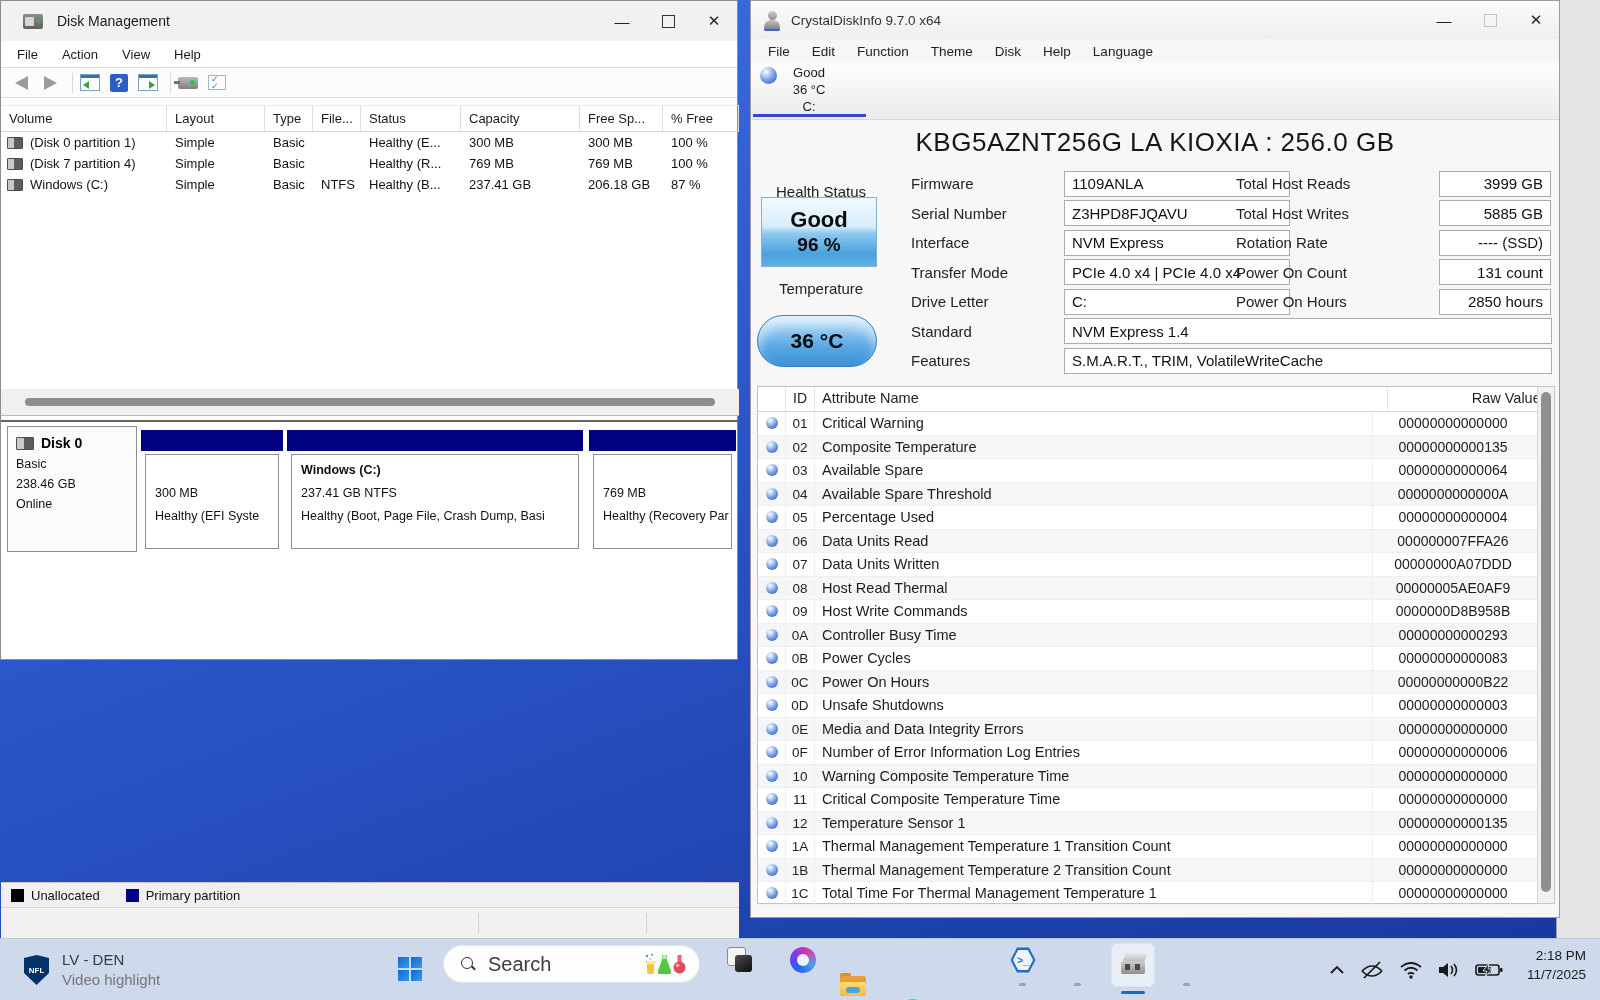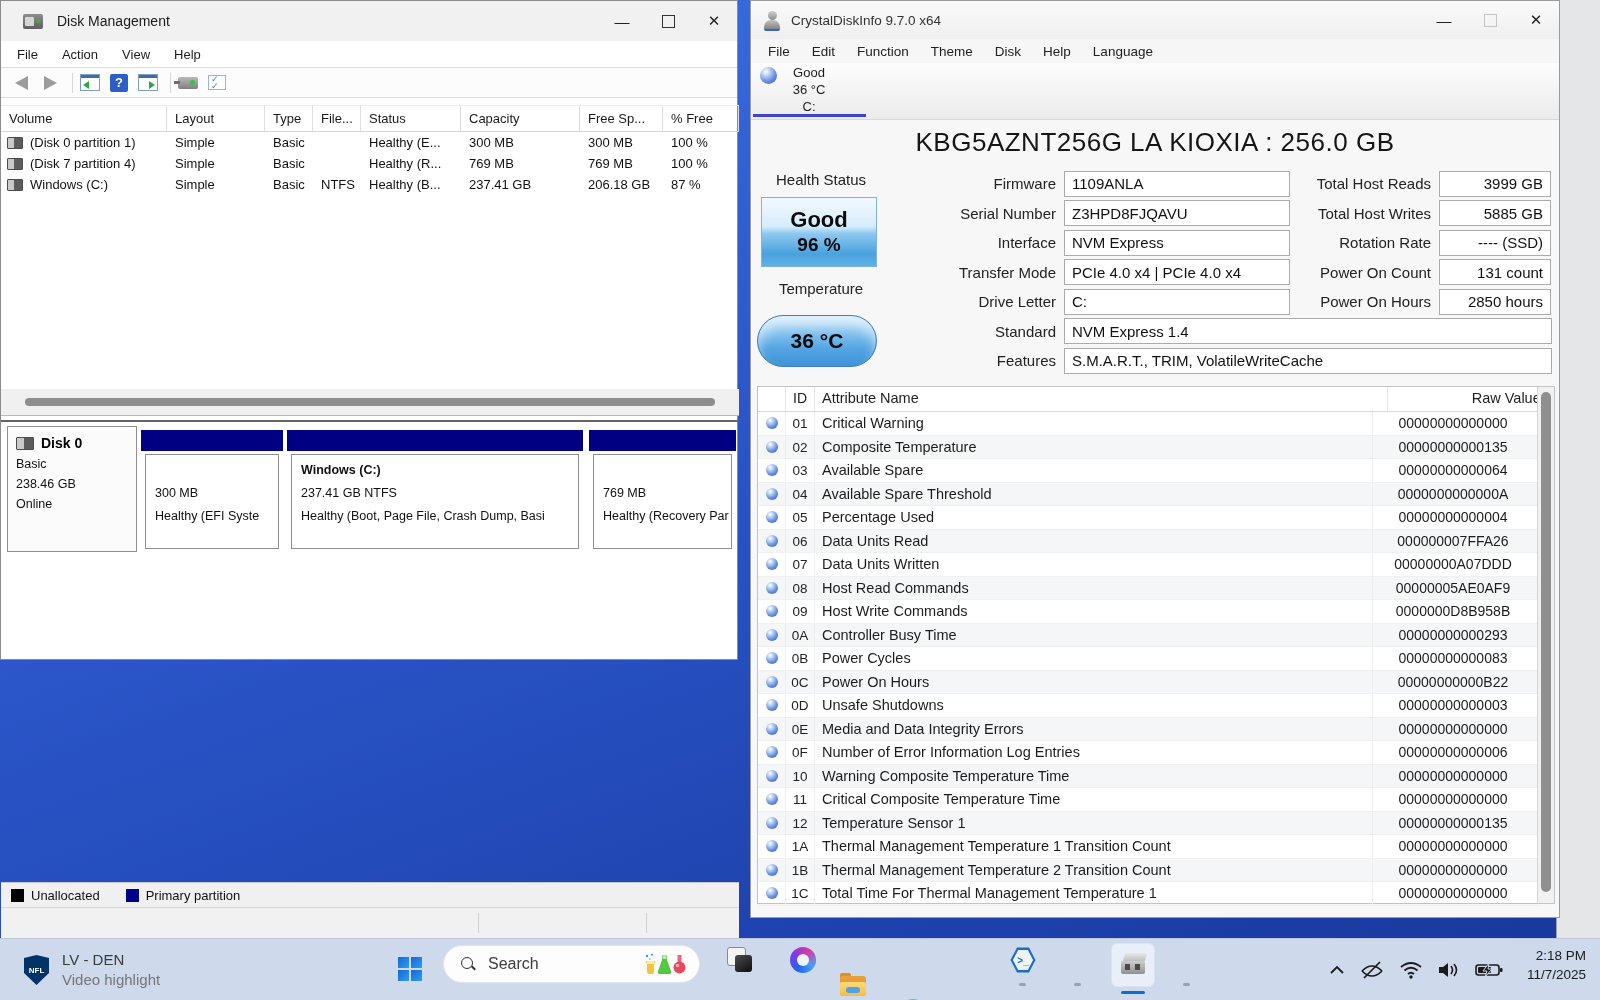--- a/index.html
+++ b/index.html
@@ -87,35 +87,35 @@
   .cdi-menubar{left:0;top:38px;width:100%;height:24px;display:flex;align-items:center;padding-left:6px;box-sizing:border-box;background:#f6f6f6;}
   .cdi-menubar .menu-item{padding:0 11px;font-size:13.5px;color:#222;}
   .cdi-tabstrip{left:0;top:62px;width:100%;height:56px;background:linear-gradient(180deg,#fdfdfd,#ebebeb);border-bottom:1px solid #d9d9d9;}
   .tab-orb{position:absolute;left:9px;top:4px;width:17px;height:17px;border-radius:50%;
     background:radial-gradient(circle at 35% 28%,#ffffff 0%,#b9d1f5 25%,#6f96e0 55%,#3a60c4 90%);}
   .tab-text{position:absolute;left:26px;top:1px;width:64px;text-align:center;}
   .tab-line{font-size:13px;color:#1c1c1c;height:17px;line-height:17px;}
   .tab-underline{position:absolute;left:2px;top:51px;width:113px;height:3px;background:#3d43cf;}
   .cdi-model{left:0;top:126px;width:100%;text-align:center;font-size:26px;color:#161616;letter-spacing:.5px;}
   .cdi-sec-label{width:116px;text-align:center;font-size:15px;color:#222;}
-  .hs-label{left:12px;top:170px;}
+  .hs-label{left:12px;top:182px;}
   .health-btn{left:10px;top:196px;width:116px;height:70px;border:1px solid #7fb2d8;box-sizing:border-box;
     background:linear-gradient(180deg,#f2f9ff 0%,#d7ecfb 42%,#8ec9ef 52%,#4aa2de 82%,#60b1e4 100%);
     display:flex;flex-direction:column;align-items:center;justify-content:center;}
   .health-btn .l1{font-size:22px;font-weight:bold;color:#0a0a0a;line-height:26px;}
   .health-btn .l2{font-size:19px;font-weight:bold;color:#0a0a0a;line-height:24px;}
   .temp-label{left:12px;top:279px;}
   .temp-pill{left:6px;top:314px;width:120px;height:52px;border-radius:26px;border:1px solid #3e7fbe;box-sizing:border-box;
     background:linear-gradient(180deg,#c2e2f8 0%,#90c8f1 25%,#55a5e3 65%,#3e92d6 100%);
     box-shadow:inset 0 10px 12px rgba(255,255,255,.55);
     display:flex;align-items:center;justify-content:center;font-size:21px;font-weight:bold;color:#0a0a0a;}
   .cdi-mid{left:160px;top:168px;width:648px;}
   .cdi-right{left:485px;top:168px;width:315px;}
   .irow{height:29.5px;display:flex;align-items:center;}
-  .ilabel{width:145px;text-align:right;padding-right:8px;font-size:15px;color:#222;flex:none;}
+  .ilabel{width:145px;text-align:left;padding-right:8px;font-size:15px;color:#222;flex:none;}
   .ibox{height:26px;border:1px solid #ababab;background:#fff;box-sizing:border-box;display:flex;align-items:center;padding-left:7px;font-size:15px;color:#111;white-space:nowrap;}
   .ibox.narrow{width:226px;}
   .ibox.wide{width:488px;}
   .cdi-right .ilabel{width:195px;}
   .ibox.small{width:113px;justify-content:flex-end;padding-right:7px;padding-left:0;}
 
   .cdi-table{left:6px;top:385px;width:798px;height:518px;border:1px solid #c3c3c3;background:#fff;box-sizing:border-box;}
   .cdi-thead{display:flex;height:24px;align-items:center;border-bottom:1px solid #d8d8d8;}
   .th-orb{width:28px;height:100%;border-right:1px solid #e6e6e6;box-sizing:border-box;}
   .th-id{width:29px;text-align:center;font-size:14px;color:#222;border-right:1px solid #e6e6e6;box-sizing:border-box;height:100%;line-height:23px;}
@@ -136,21 +136,21 @@
   .taskbar{left:0;top:938px;width:1600px;height:62px;background:#cfd9ec;border-top:1px solid #bcc7dc;box-sizing:border-box;}
   .widget{left:24px;top:8px;display:flex;align-items:center;height:46px;}
   .nfl-shield{width:25px;height:30px;margin-right:13px;clip-path:polygon(50% 0,100% 10%,100% 60%,50% 100%,0 60%,0 10%);
     background:#013369;display:flex;align-items:center;justify-content:center;color:#fff;font-size:8px;font-weight:bold;}
   .widget-title{font-size:15px;color:#3a3a3a;line-height:20px;}
   .widget-sub{font-size:15px;color:#767676;line-height:20px;}
   .start{left:394px;top:14px;width:32px;height:32px;display:flex;align-items:center;justify-content:center;}
   .winlogo{width:24px;height:24px;display:grid;grid-template-columns:11px 11px;grid-template-rows:11px 11px;gap:2px;}
   .winlogo div{background:linear-gradient(135deg,#1567d6,#2f9df0);}
   .search-pill{left:443px;top:6px;width:257px;height:38px;border-radius:19px;background:#fdfdfe;border:1px solid #dfe4ee;box-sizing:border-box;display:flex;align-items:center;}
-  .search-text{font-size:16px;color:#3c3c3c;margin-left:12px;}
+  .search-text{font-size:20px;color:#3c3c3c;margin-left:12px;}
   .mag{width:16px;height:16px;margin-left:16px;position:relative;flex:none;}
   .mag::before{content:"";position:absolute;left:1px;top:1px;width:10px;height:10px;border:1.8px solid #333;border-radius:50%;}
   .mag::after{content:"";position:absolute;left:11px;top:11px;width:5px;height:1.8px;background:#333;transform:rotate(45deg);}
   .flasks{margin-left:auto;margin-right:12px;display:flex;align-items:flex-end;}
   .tb-icon{top:8px;width:26px;height:26px;}
   .dot{position:absolute;top:44px;width:7px;height:3px;border-radius:2px;background:#98a2b0;}
   .taskview-back{position:absolute;left:0;top:0;width:17px;height:17px;background:#f4f4f4;border:1px solid #8a8a8a;border-radius:3px;}
   .taskview-front{position:absolute;left:8px;top:8px;width:17px;height:17px;background:linear-gradient(145deg,#4c4c4c,#0e0e0e);border-radius:3px;}
   .copilot{border-radius:50%;background:conic-gradient(from 210deg,#2563eb,#7c3aed,#d9399f,#4aa0f0,#2563eb);position:relative;}
   .copilot::after{content:"";position:absolute;left:7px;top:7px;width:12px;height:12px;border-radius:50%;background:#eef3fb;}
@@ -517,21 +517,21 @@
             <div class="a-id">07</div>
             <div class="a-name">Data Units Written</div>
             <div class="a-raw">00000000A07DDD</div>
           </div>
 
           <div class="arow">
             <div class="a-orbc">
               <span class="orb"></span>
             </div>
             <div class="a-id">08</div>
-            <div class="a-name">Host Read Commands</div>
+            <div class="a-name">Host Read Thermal</div>
             <div class="a-raw">00000005AE0AF9</div>
           </div>
 
           <div class="arow">
             <div class="a-orbc">
               <span class="orb"></span>
             </div>
             <div class="a-id">09</div>
             <div class="a-name">Host Write Commands</div>
             <div class="a-raw">0000000D8B958B</div>

